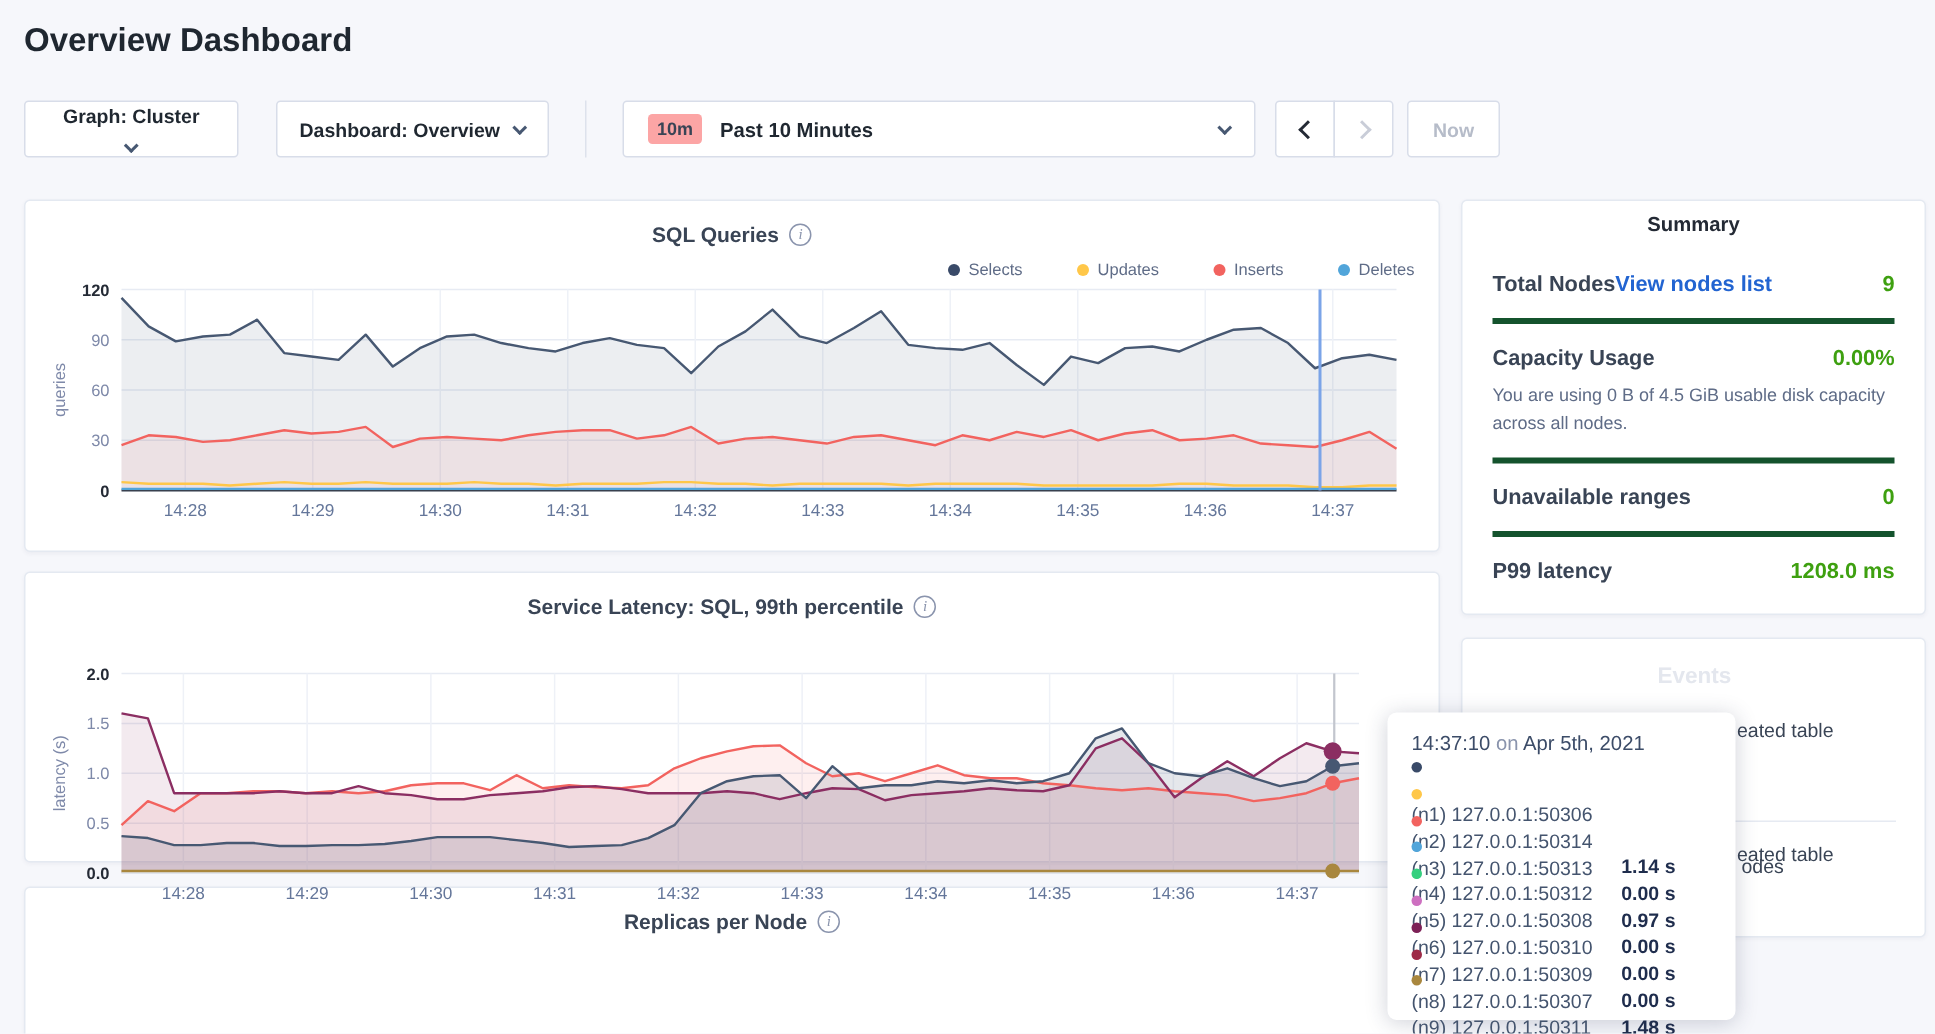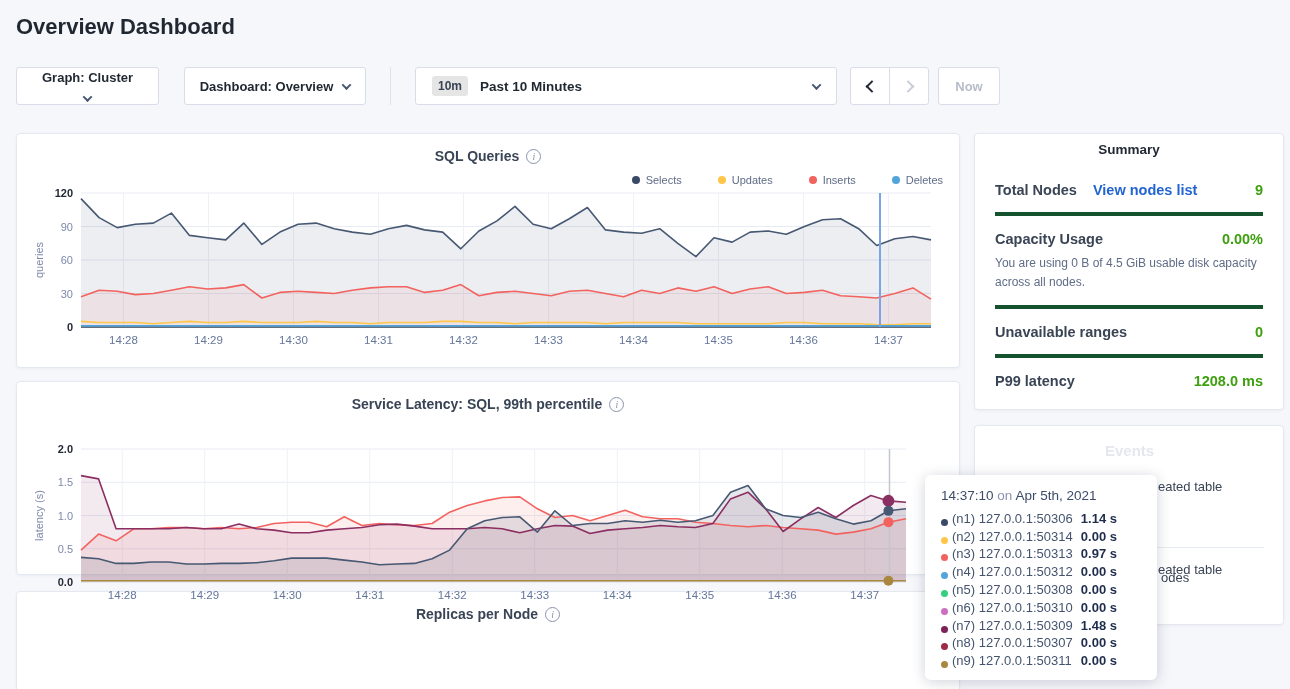--- a/index.html
+++ b/index.html
@@ -19,21 +19,21 @@
   .btn {
     height:38px; background:#fff; border:1px solid #d8dde9; border-radius:3px;
     font-weight:700; font-size:13px; color:#1f2730;
     display:flex; align-items:center; justify-content:center; gap:10px; cursor:pointer;
   }
   .btn-graph { width:143px;flex-direction:column; }
   .btn-dash  { width:182px; margin-left:25px; }
   .v-divider { width:1px; background:#dde2ec; margin:0 24px; }
   .chev { width:7px; height:7px; border-right:2px solid #475872; border-bottom:2px solid #475872; transform:rotate(45deg) translate(-1px,-1px); }
   .time-select { width:422px; justify-content:flex-start; padding:0 16px; gap:12px; }
-  .time-badge { background:#e5e5e5; border-radius:3px; padding:3px 6px; font-size:12px; font-weight:700; color:#394455; }
+  .time-badge { background:#fca5a5; border-radius:3px; padding:3px 6px; font-size:12px; font-weight:700; color:#394455; }
   .time-label { font-size:13.5px; font-weight:700; color:#1f2730; }
   .time-select .chev { margin-left:auto; }
   .pager { display:flex; margin-left:13px; }
   .pager .btn { width:40px; border-radius:0; }
   .pager .btn:first-child { border-radius:3px 0 0 3px; }
   .pager .btn:last-child  { border-radius:0 3px 3px 0; margin-left:-1px; }
   .arrow-left  { width:9px; height:9px; border-left:2.5px solid #242a35; border-bottom:2.5px solid #242a35; transform:rotate(45deg) translate(1px,-1px); }
   .arrow-right { width:9px; height:9px; border-top:2.5px solid #c9cdd8; border-right:2.5px solid #c9cdd8; transform:rotate(45deg) translate(-1px,1px); }
   .btn-now { width:62px; margin-left:9px; color:#b6bcc9; cursor:default; }
 
@@ -56,21 +56,21 @@
   .legend-row { display:flex; justify-content:flex-end; gap:36px; margin-top:9px; height:14px; }
   .legend-item { display:flex; align-items:center; gap:6px; font-size:11px; color:#5f6c87; cursor:pointer; }
   .legend-dot { width:8px; height:8px; border-radius:50%; }
   svg text { font-family:"Liberation Sans", sans-serif; }
 
   
   .summary-card { padding:8px 20px 6px 20px; }
   .summary-title { text-align:center; font-size:13.5px; font-weight:700; color:#242a35; padding-bottom:10px; }
   .sum-item { padding:15px 0 14px 0; }
   .sum-item + .sum-item { border-top:4px solid #14532d; }
-  .sum-row { display:flex; align-items:baseline; gap:16px; }
+  .sum-row { display:flex; align-items:baseline; gap:0; }
   .sum-label { font-size:14.5px; font-weight:700; color:#394455; }
   .sum-link { font-size:14.5px; font-weight:700; color:#2264d1; text-decoration:none; cursor:pointer; }
   .sum-value { margin-left:auto; font-size:14.5px; font-weight:700; color:#3ea010; }
   .sum-desc { font-size:12px; color:#5f6c87; line-height:1.55; margin-top:7px; }
 
   
   .events-card { position:relative; margin-top:15px; height:200px; overflow:hidden; }
   .events-header { position:absolute; top:16px; left:130px; font-size:15px; font-weight:700; color:#e4e7ee; }
   .event-frag { position:absolute; font-size:13px; color:#394455; cursor:pointer; }
   .event-frag-1 { top:53px; left:183px; }
@@ -79,21 +79,21 @@
   .event-frag-2b { top:144px; left:186px; }
 
   
   .tooltip {
     position:absolute; left:925px; top:475px; width:232px; z-index:10;
     background:#fff; border-radius:6px; padding:13px 16px 12px 16px;
     box-shadow:0 2px 14px rgba(40,50,80,0.22);
   }
   .tt-time { font-size:13.5px; color:#3c4c68; margin-bottom:5px; }
   .tt-time .tt-on { color:#8a94ad; }
-  .tt-row { display:flex; align-items:flex-end; height:17.8px; gap:4px; }
+  .tt-row { display:flex; align-items:flex-start; height:17.8px; gap:20px;flex-direction:column; }
   .tt-dot { width:7px; height:7px; border-radius:50%; flex:none; }
   .tt-label { font-size:13px; color:#44546e; white-space:nowrap; }
   .tt-value { margin-left:auto; margin-right:24px; font-size:13px; font-weight:700; color:#1f2d4d; white-space:nowrap; }
 </style>
 </head>
 <body>
 
 <h1 class="page-title">Overview Dashboard</h1>
 
 <div class="controls">

